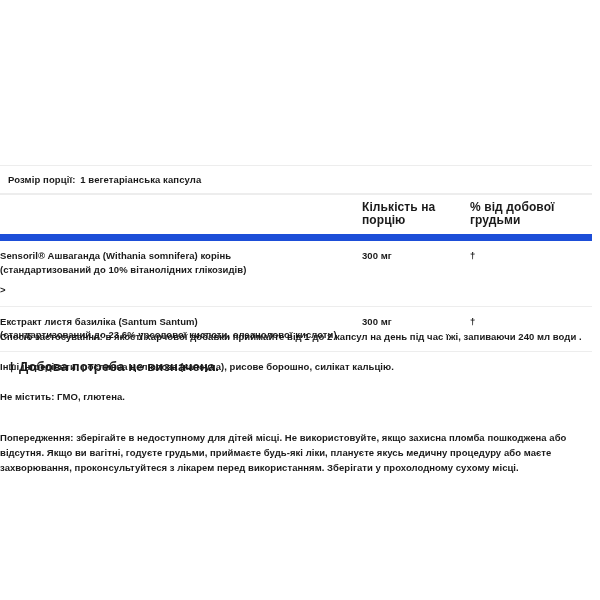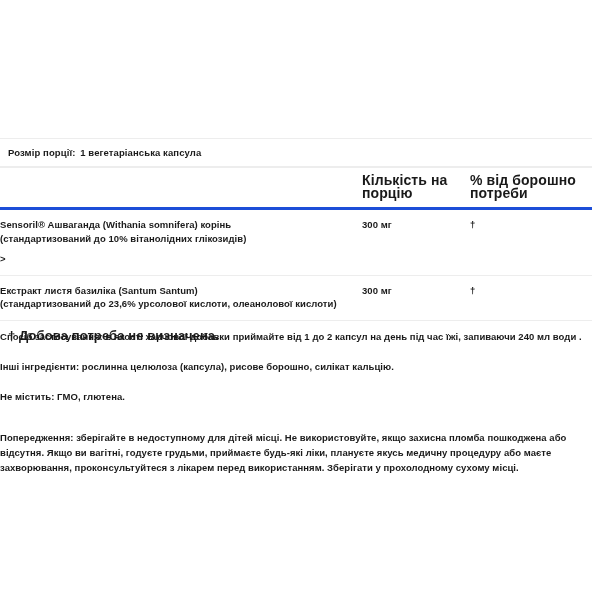--- a/index.html
+++ b/index.html
@@ -20,21 +20,21 @@
     width: 600px;
     height: 600px;
     position: relative;
     box-sizing: border-box;
   }
 
   
   .panel {
     position: absolute;
     left: 0;
-    top: 138px;
+    top: 165px;
     width: 592px;
   }
   .rule {
     border-top: 1px solid #ededed;
     height: 0;
     font-size: 0;
     line-height: 0;
   }
   .srow {
     padding: 7px 0 7px 8px;
@@ -60,22 +60,22 @@
 
   table.facts th,
   table.facts td {
     text-align: left;
     vertical-align: top;
     padding: 0;
     font-weight: bold;
   }
   table.facts thead th {
     padding: 6px 0 7px 0;
-    border-bottom: 3px solid #1d4ed8;
-    font-size: 14px;
+    border-bottom: 7px solid #1d4ed8;
+    font-size: 12px;
     letter-spacing: 0.1px;
     line-height: 13px;
   }
   thead th.h-name { }
   thead th.h-amt  { padding-left: 8px; }
   thead th.h-dv   { padding-left: 8px; }
 
   table.facts tbody td {
     padding-top: 8px;
     padding-bottom: 9px;
@@ -141,21 +141,21 @@
     <table class="facts">
       <colgroup>
         <col class="c-name">
         <col class="c-amt">
         <col class="c-dv">
       </colgroup>
       <thead>
         <tr>
           <th class="h-name"></th>
           <th class="h-amt">Кількість на порцію</th>
-          <th class="h-dv">% від борошно потреби</th>
+          <th class="h-dv">% від добової грудьми</th>
         </tr>
       </thead>
       <tbody>
         <tr>
           <td class="t-name">
             <span class="nm-line">Sensoril® Ашваганда (Withania somnifera) корінь</span>
             <span class="nm-line">(стандартизований до 10% вітанолідних глікозидів)</span>
             <span class="nm-line nm-extra">&gt;</span>
           </td>
           <td class="t-amt">300 мг</td>

